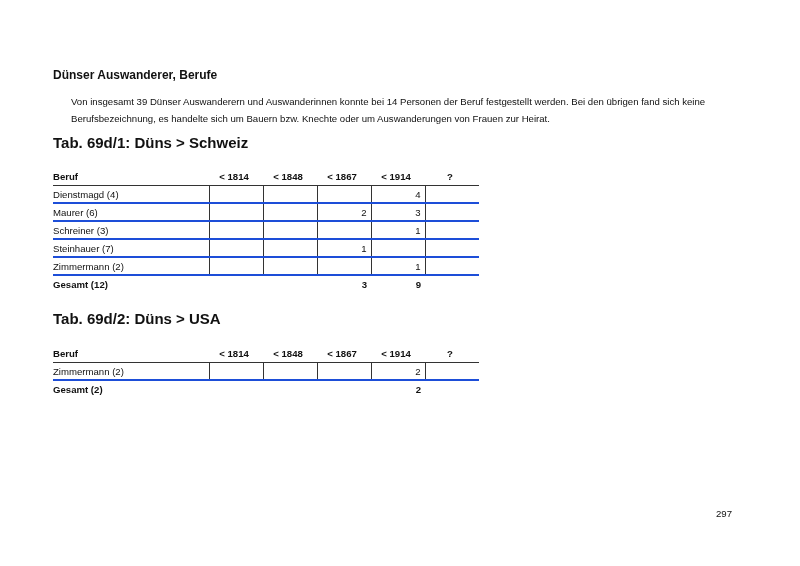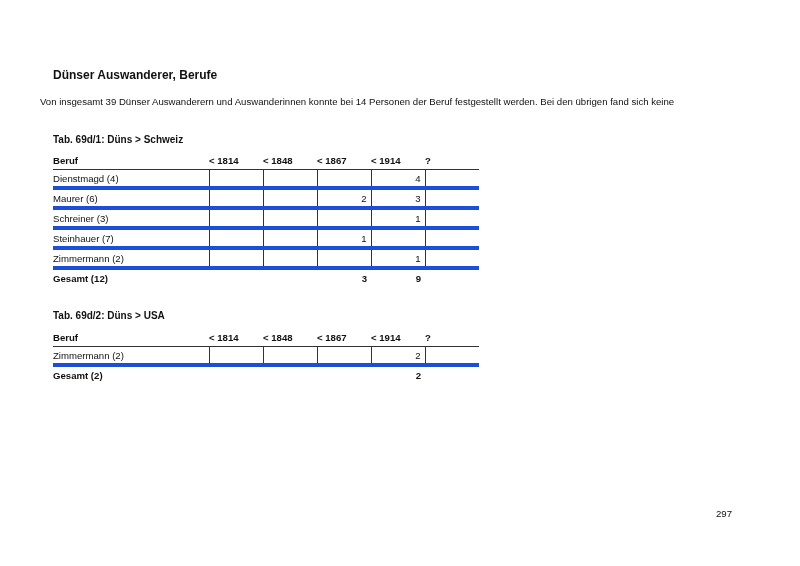--- a/index.html
+++ b/index.html
@@ -1,41 +1,42 @@
 <!DOCTYPE html>
 <html><head>
 <meta charset="utf-8">
 <style>
   html, body { margin:0; padding:0; background:#ffffff; }
   body { width:800px; height:566px; position:relative; overflow:hidden;
          font-family:"Liberation Sans", sans-serif; color:#111; font-size:9.6px; }
   .abs { position:absolute; }
   .heading { left:53px; top:68px; font-weight:bold; font-size:12px; }
-  .para { left:40px; top:93px; width:700px; line-height:17px; font-size:9.6px; }
-  .tabtitle { font-weight:bold; font-size:10px; left:53px; }
-  table.t { position:absolute; left:53px; border-collapse:collapse; table-layout:fixed; width:425px; }
+  .para { left:71px; top:93px; width:700px; line-height:17px; font-size:9.6px; }
+  .tabtitle { font-weight:bold; font-size:15px; left:53px; }
+  table.t { position:absolute; left:53px; border-collapse:collapse; table-layout:fixed; width:425px;margin-top:16px; }
   table.t col.c0 { width:156px; }
   table.t col.cn { width:54px; }
-  table.t th { font-weight:bold; text-align:left; padding:0 4px 1px 0; height:16px; font-size:9.6px;
+  table.t th { font-weight:bold; text-align:center; padding:0 4px 1px 0; height:16px; font-size:9.6px;
                border-bottom:1px solid #333; }
   table.t th.left { text-align:left; padding-left:0; }
   table.t td { height:16px; padding:0 4px 0 1px; text-align:right; font-size:9.6px;
-               border-left:1px solid #333; border-bottom:4px solid #1d4ed8; }
+               border-left:1px solid #333; border-bottom:2px solid #1d4ed8; }
   table.t td.left { text-align:left; border-left:none; padding-left:0; }
   table.t tr.total td { font-weight:bold; border:none; }
   table.t tr.total td.left { font-weight:bold; }
   .pagenum { left:716px; top:508px; font-size:9.6px; }
 </style>
 </head>
 <body>
 
 <div class="abs heading">Dünser Auswanderer, Berufe</div>
 
 <div class="abs para">
   <div>Von insgesamt 39 Dünser Auswanderern und Auswanderinnen konnte bei 14 Personen der Beruf festgestellt werden. Bei den übrigen fand sich keine</div>
+  <div>Berufsbezeichnung, es handelte sich um Bauern bzw. Knechte oder um Auswanderungen von Frauen zur Heirat.</div>
 </div>
 
 <div class="abs tabtitle" style="top:134px;">Tab. 69d/1: Düns &gt; Schweiz</div>
 <table class="t" style="top:152px;">
   <colgroup>
       <col class="c0">
       <col class="cn">
       <col class="cn">
       <col class="cn">
       <col class="cn">

